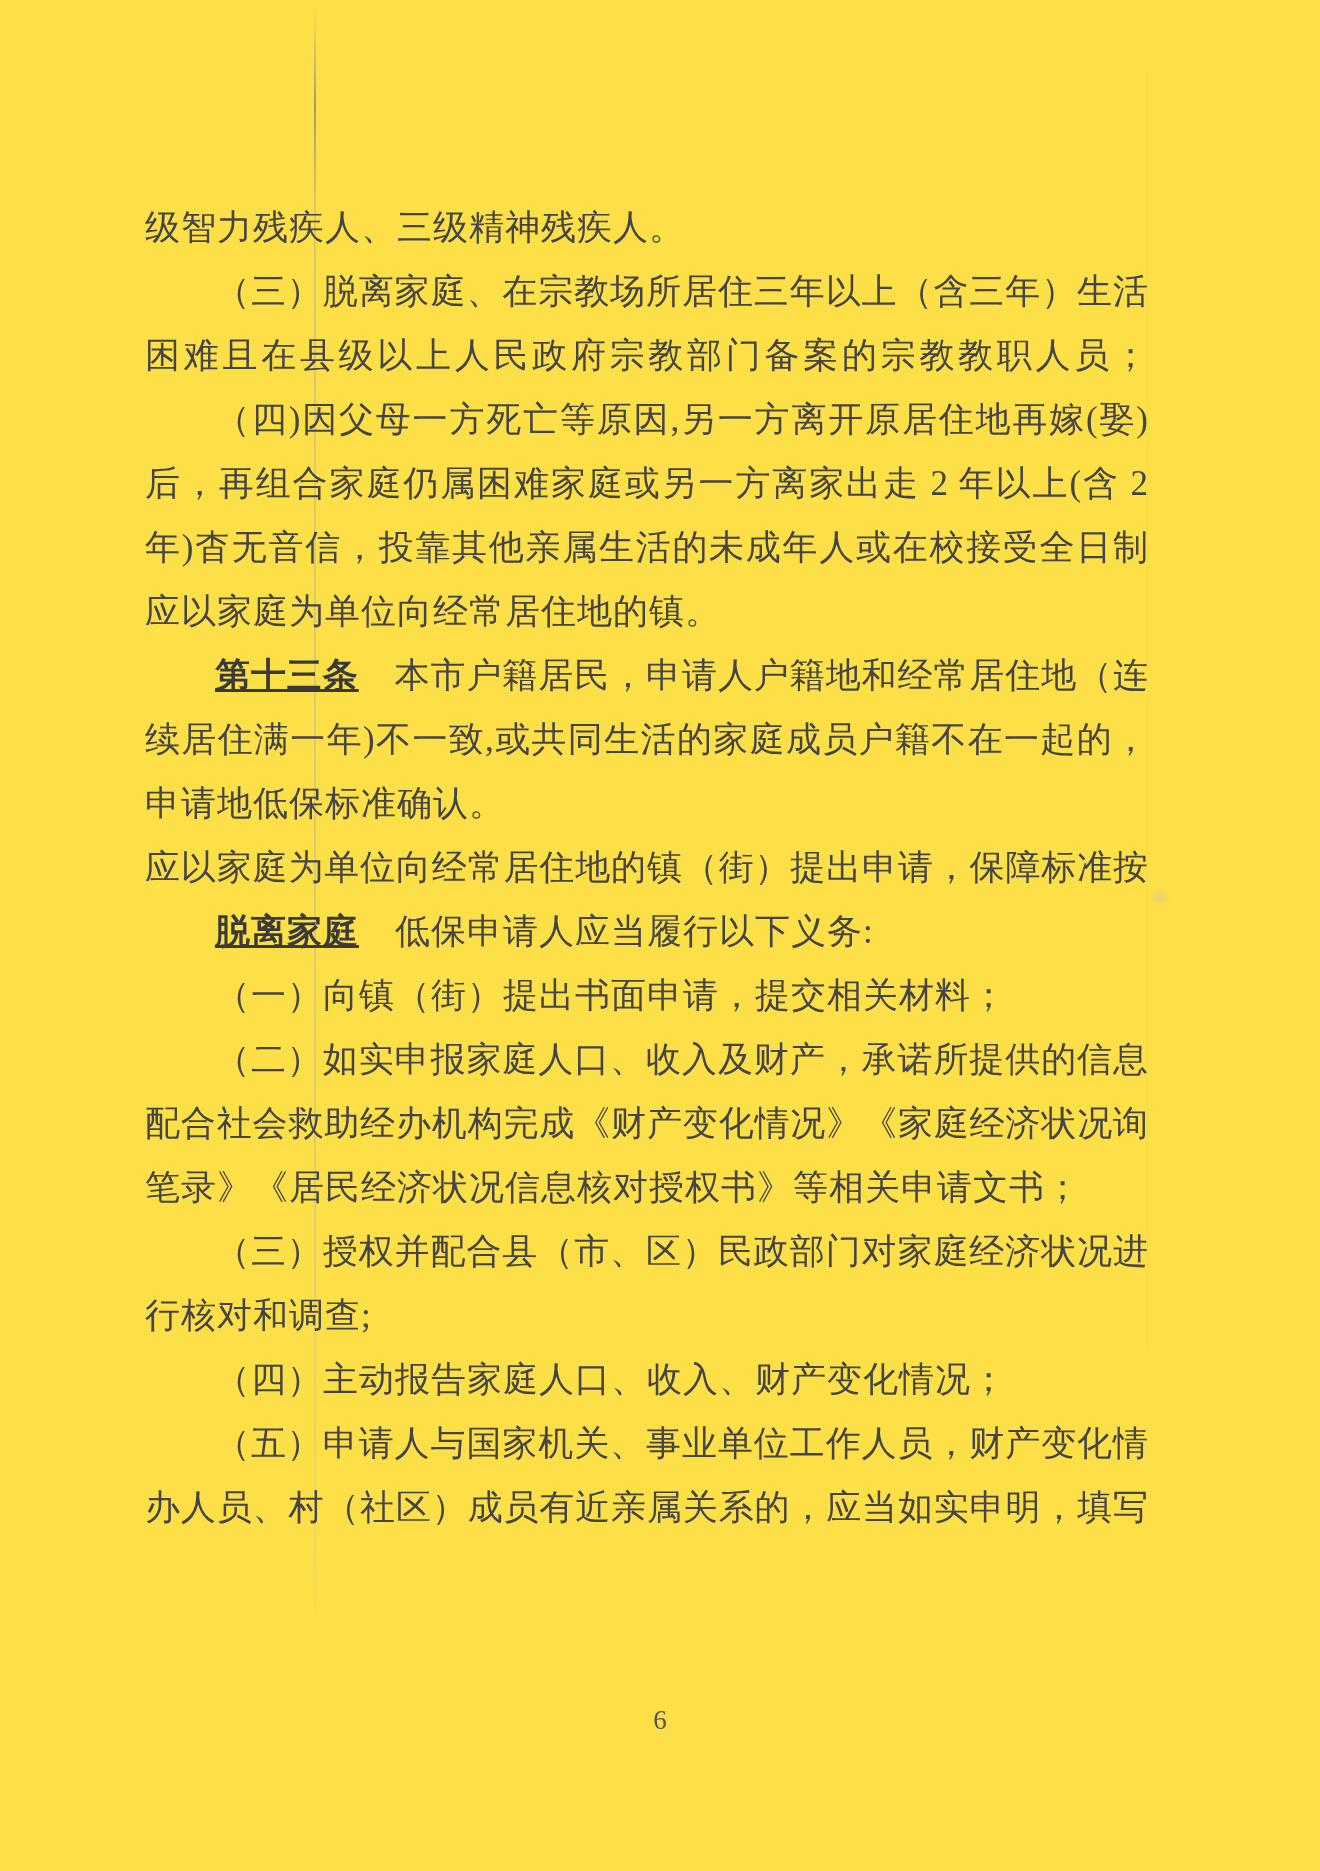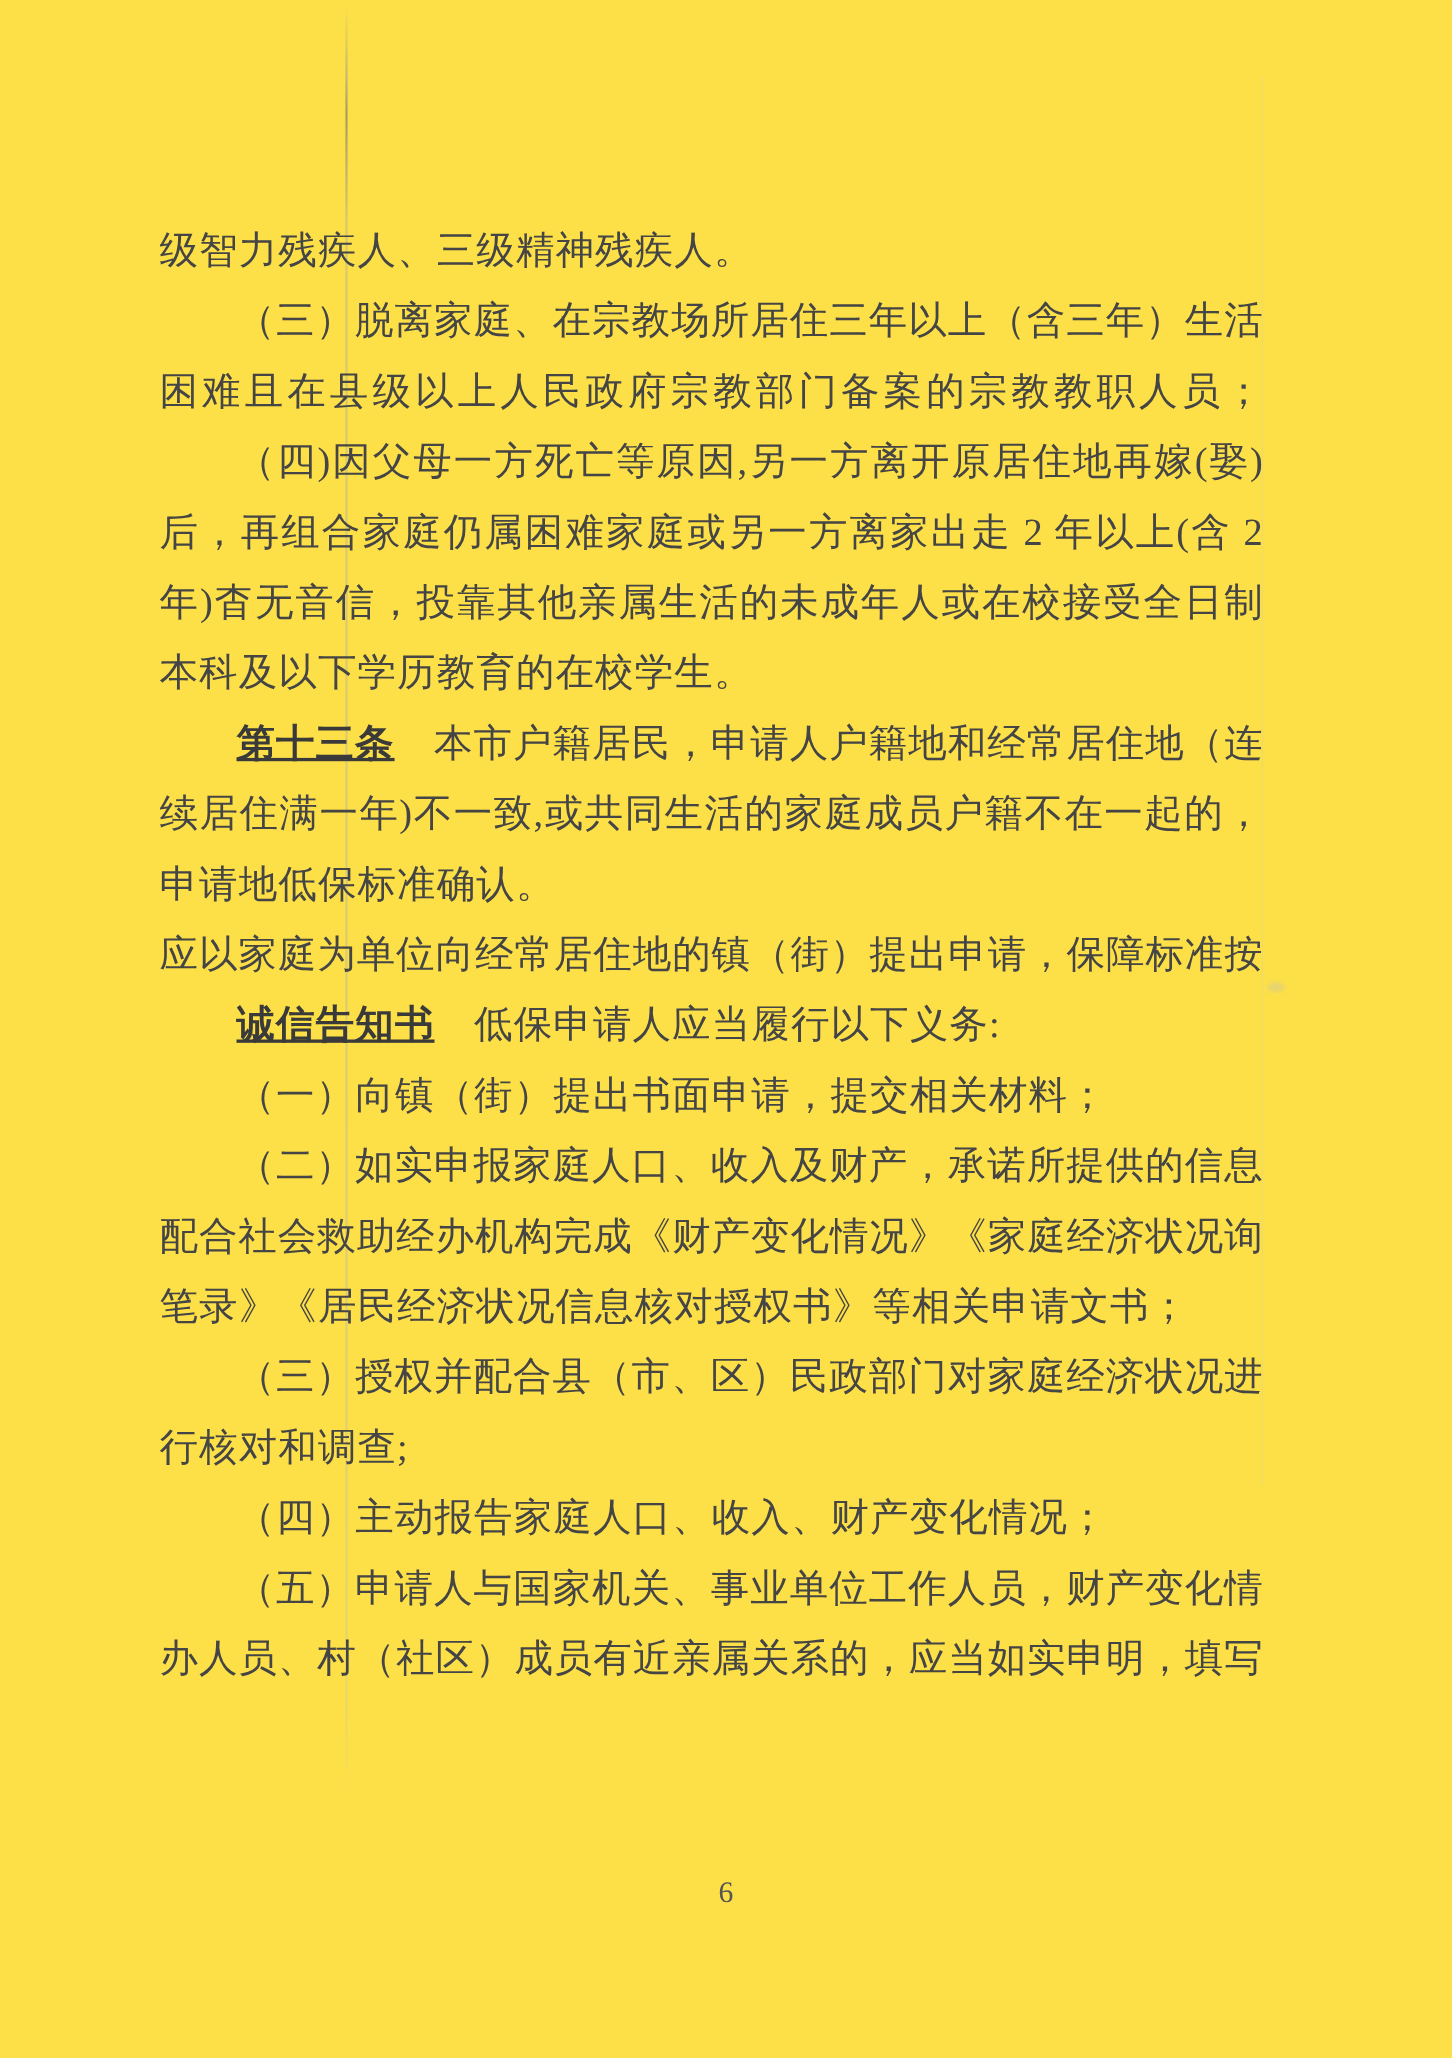--- a/index.html
+++ b/index.html
@@ -63,26 +63,26 @@
   <div class="edge-right"></div>
   <div class="smudge"></div>
 
   <div class="text-block">
       <div class="line">级智力残疾人、三级精神残疾人。</div>
       <div class="line indent just">（三）脱离家庭、在宗教场所居住三年以上（含三年）生活</div>
       <div class="line just">困难且在县级以上人民政府宗教部门备案的宗教教职人员；</div>
       <div class="line indent just">（四)因父母一方死亡等原因,另一方离开原居住地再嫁(娶)</div>
       <div class="line just">后，再组合家庭仍属困难家庭或另一方离家出走 2 年以上(含 2</div>
       <div class="line just">年)杳无音信，投靠其他亲属生活的未成年人或在校接受全日制</div>
-      <div class="line">本科及以下学历教育的在校学生。</div>
+      <div class="line">应以家庭为单位向经常居住地的镇。</div>
       <div class="line indent just"><strong>第十三条</strong>　本市户籍居民，申请人户籍地和经常居住地（连</div>
       <div class="line just">续居住满一年)不一致,或共同生活的家庭成员户籍不在一起的，</div>
       <div class="line">申请地低保标准确认。</div>
       <div class="line just">应以家庭为单位向经常居住地的镇（街）提出申请，保障标准按</div>
-      <div class="line indent"><strong>诚信告知书</strong>　低保申请人应当履行以下义务:</div>
+      <div class="line indent"><strong>脱离家庭</strong>　低保申请人应当履行以下义务:</div>
       <div class="line indent">（一）向镇（街）提出书面申请，提交相关材料；</div>
       <div class="line indent just">（二）如实申报家庭人口、收入及财产，承诺所提供的信息</div>
       <div class="line just">配合社会救助经办机构完成《财产变化情况》《家庭经济状况询问</div>
       <div class="line">笔录》《居民经济状况信息核对授权书》等相关申请文书；</div>
       <div class="line indent just">（三）授权并配合县（市、区）民政部门对家庭经济状况进</div>
       <div class="line">行核对和调查;</div>
       <div class="line indent">（四）主动报告家庭人口、收入、财产变化情况；</div>
       <div class="line indent just">（五）申请人与国家机关、事业单位工作人员，财产变化情况</div>
       <div class="line just">办人员、村（社区）成员有近亲属关系的，应当如实申明，填写</div>
     </div>

